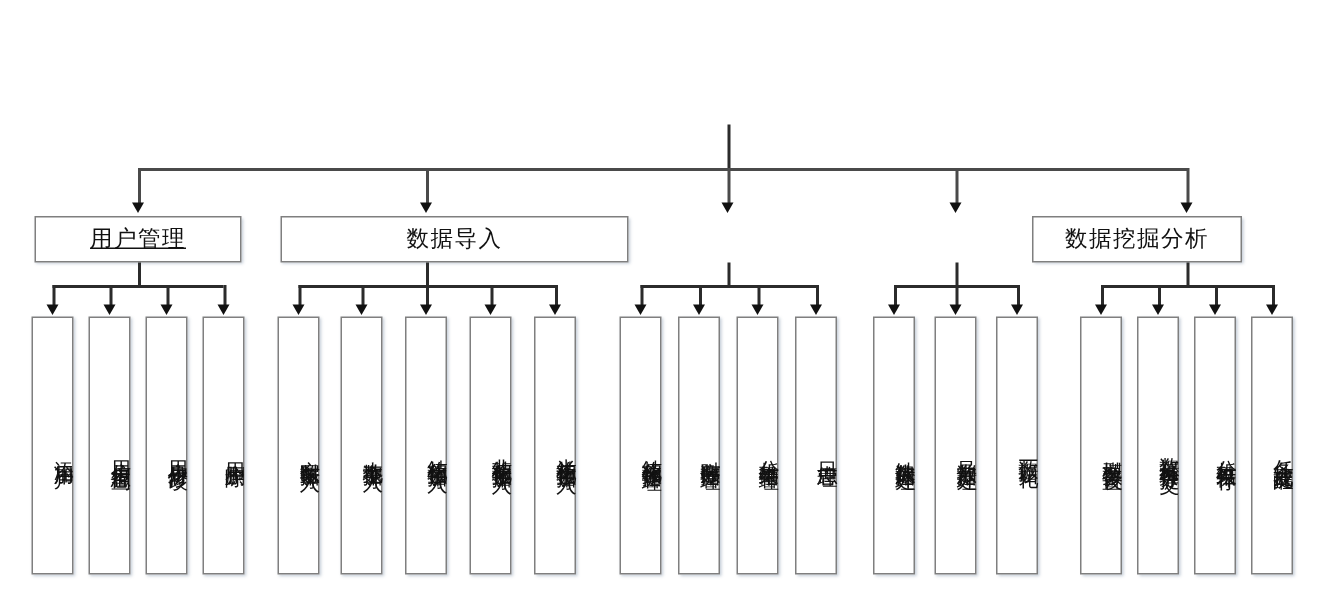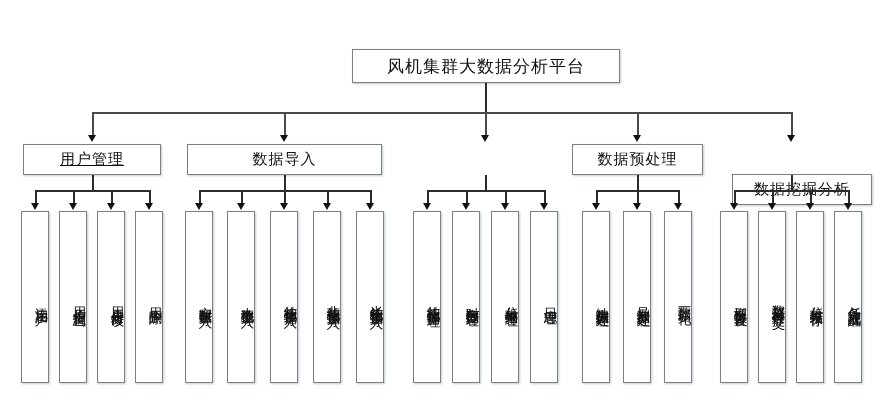--- a/index.html
+++ b/index.html
@@ -50,23 +50,20 @@
     border-left:4.5px solid transparent;
     border-right:4.5px solid transparent;
     border-top:7px solid #111111;
   }
 </style>
 </head>
 <body>
 
 <div id="diagram">
 
-  <div class="node root" style="left:352px;top:49px;width:268px;height:34px;">
-    <span>风机集群大数据分析平台</span>
-  </div>
 
   <div class="line vline" style="left:485px;top:83px;height:30px;"></div>
 
   <div class="line hline thin" style="left:92px;top:112px;width:700px;"></div>
 
   <div class="line vline thin" style="left:92px;top:112px;height:24px;"></div>
   <div class="arrow" style="left:87.5px;top:135px;"></div>
 
   <div class="line vline thin" style="left:284px;top:112px;height:24px;"></div>
   <div class="arrow" style="left:279.5px;top:135px;"></div>
@@ -76,27 +73,24 @@
 
   <div class="line vline thin" style="left:637px;top:112px;height:24px;"></div>
   <div class="arrow" style="left:632.5px;top:135px;"></div>
 
   <div class="line vline thin" style="left:791px;top:112px;height:24px;"></div>
   <div class="arrow" style="left:786.5px;top:135px;"></div>
 
   <div class="node lvl2" style="left:23px;top:144px;width:138px;height:31px;text-decoration:underline;">
     <span>用户管理</span>
   </div>
-  <div class="node lvl2" style="left:187px;top:144px;width:195px;height:31px;">
+  <div class="node lvl2" style="left:187px;top:144px;width:232px;height:31px;">
     <span>数据导入</span>
   </div>
-  <div class="node lvl2" style="left:572px;top:144px;width:131px;height:31px;">
-    <span>数据预处理</span>
-  </div>
-  <div class="node lvl2" style="left:732px;top:144px;width:140px;height:31px;margin-top:30px;">
+  <div class="node lvl2" style="left:688px;top:144px;width:140px;height:31px;">
     <span>数据挖掘分析</span>
   </div>
 
   <div class="line vline" style="left:92px;top:175px;height:16px;"></div>
   <div class="line hline" style="left:35px;top:190px;width:114px;"></div>
 
   <div class="line vline" style="left:35px;top:190px;height:14px;"></div>
   <div class="arrow" style="left:31px;top:203px;"></div>
   <div class="line vline" style="left:73px;top:190px;height:14px;"></div>
   <div class="arrow" style="left:69px;top:203px;"></div>

